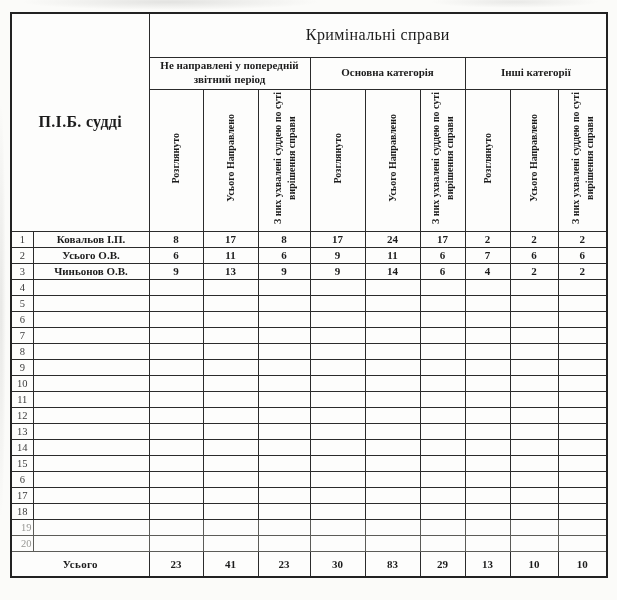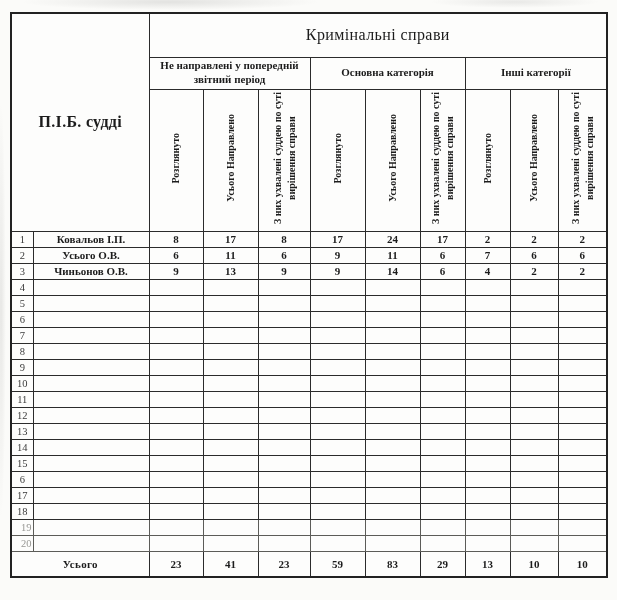--- a/index.html
+++ b/index.html
@@ -407,21 +407,21 @@
         <td class="val"></td>
         <td class="val"></td>
       </tr>
     </tbody>
   <tfoot>
     <tr>
       <td class="total-label" colspan="2">Усього</td>
       <td>23</td>
       <td>41</td>
       <td>23</td>
-      <td>59</td>
+      <td>30</td>
       <td>83</td>
       <td>29</td>
       <td>13</td>
       <td>10</td>
       <td>10</td>
     </tr>
   </tfoot>
 </table>
 
 </body></html>

